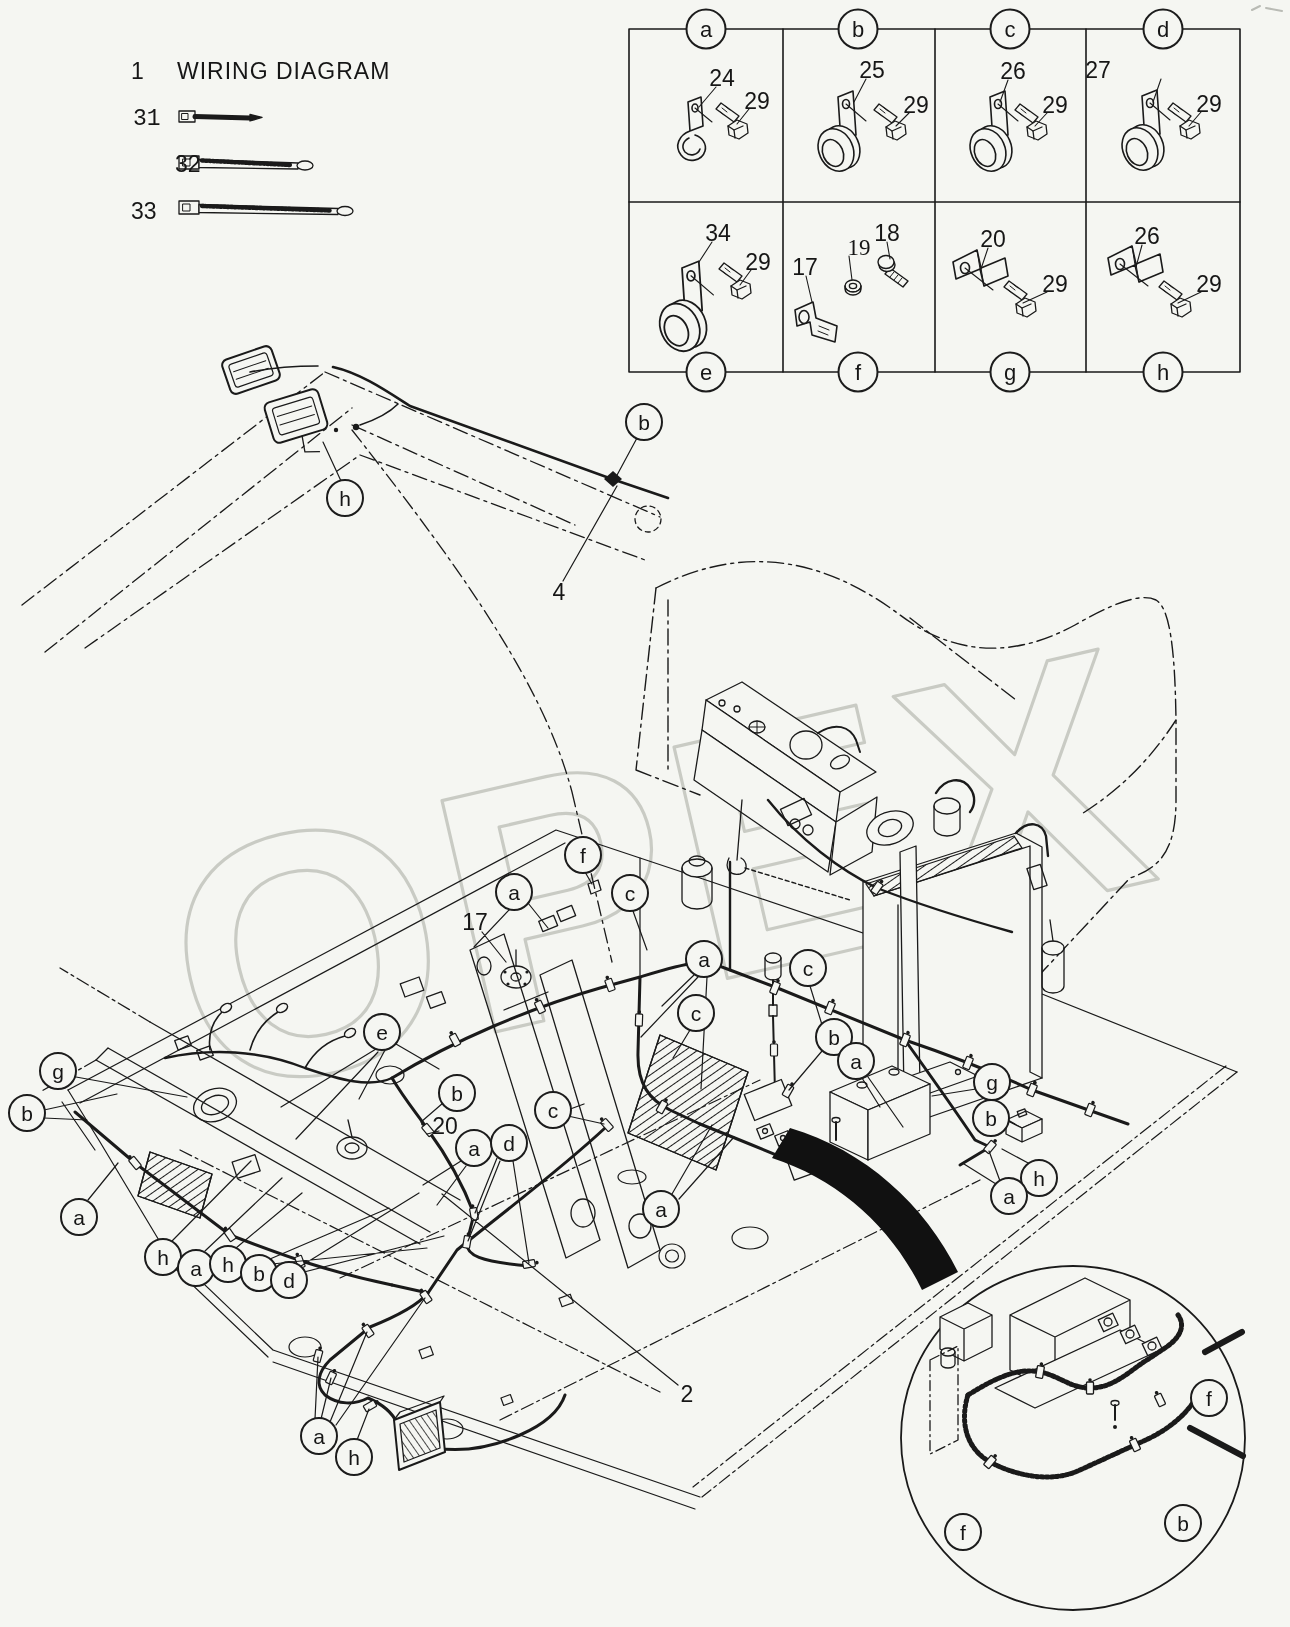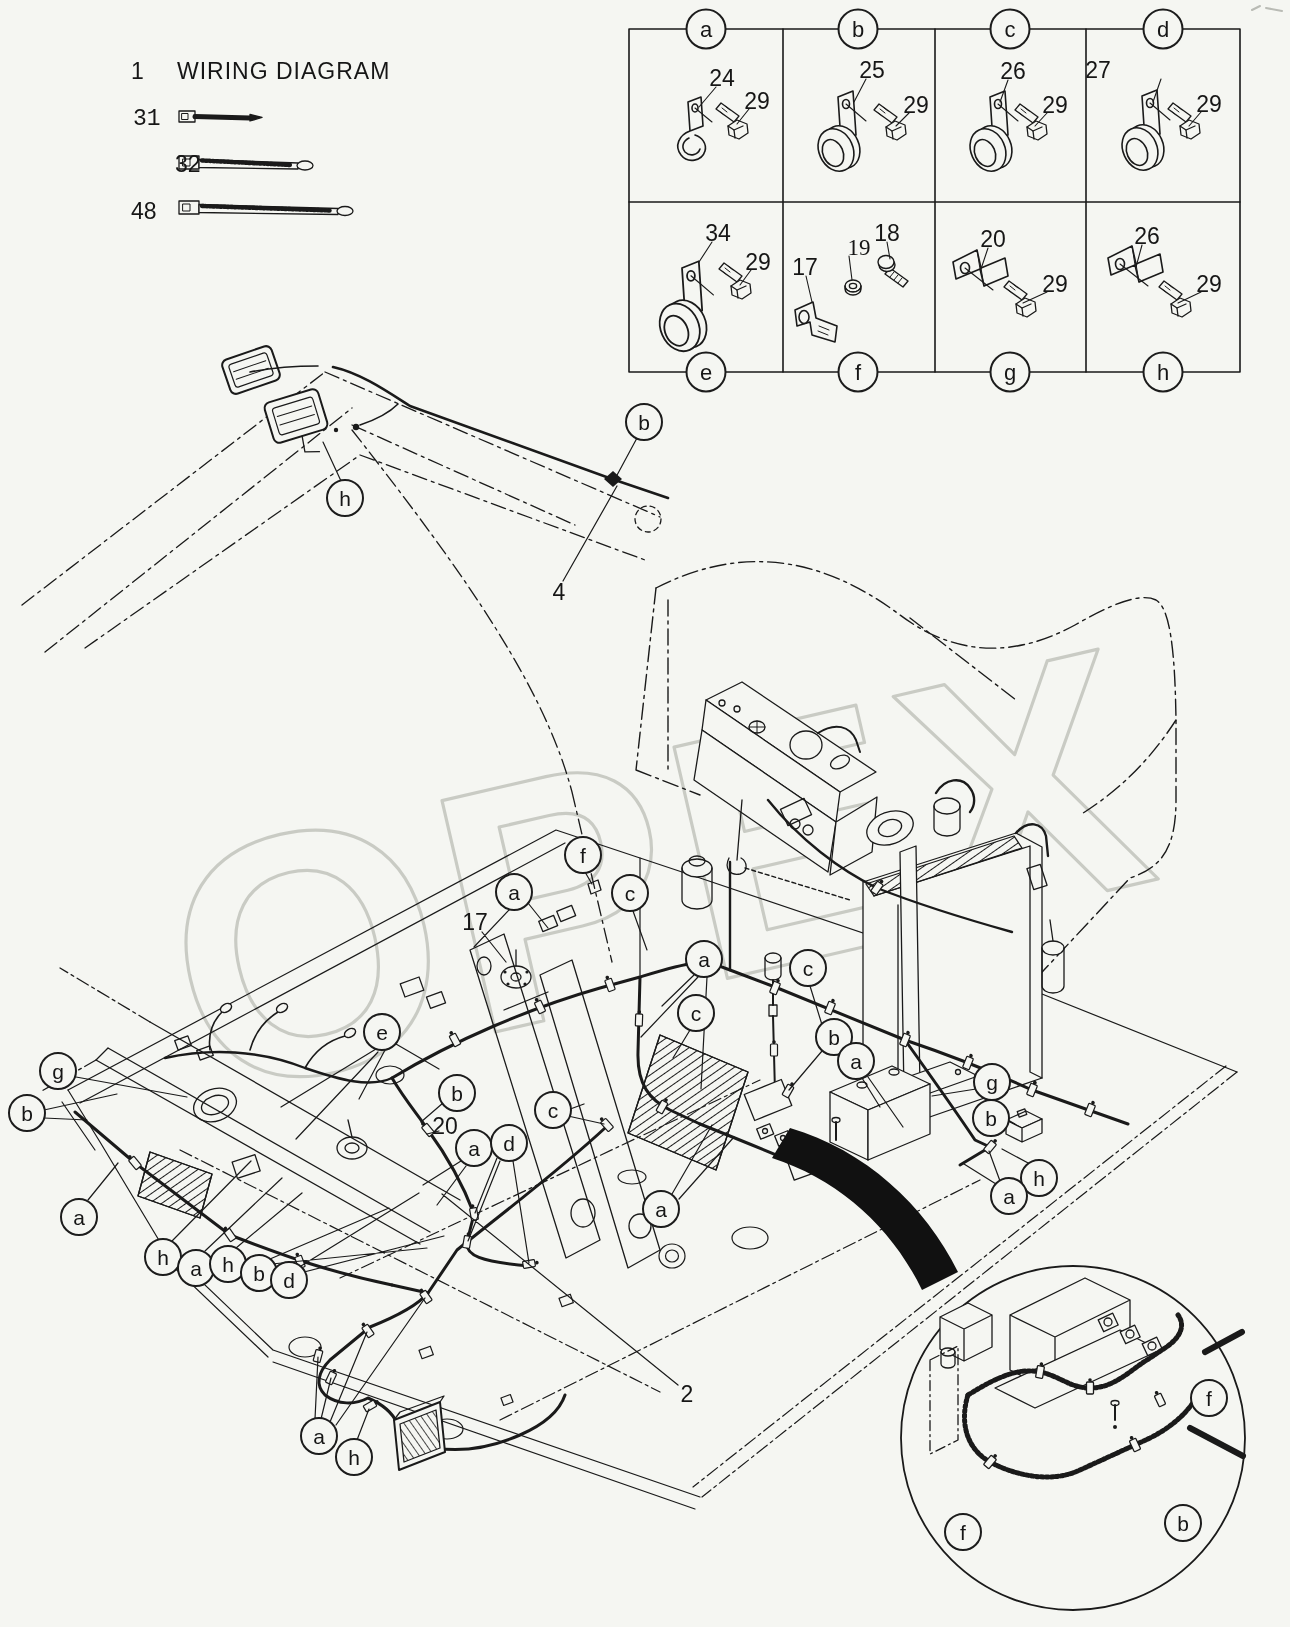--- a/index.html
+++ b/index.html
@@ -409,21 +409,21 @@
     <ellipse cx="1115" cy="1403" rx="4" ry="2.5"></ellipse>
     <circle cx="1115" cy="1427" r="2" fill="#1a1a1a" stroke="none"></circle>
   </g>
 </svg>
 
 <div class="txt" style="left:131px;top:60px;">1</div>
 <div class="txt title" style="left:177px;top:60px;">WIRING DIAGRAM</div>
 
 <div class="txt" style="left:133px;top:108px;font-family:Liberation Mono, monospace;">31</div>
 <div class="txt" style="left:131px;top:153px;margin-left:44px;">32</div>
-<div class="txt" style="left:131px;top:200px;">48</div>
+<div class="txt" style="left:131px;top:200px;">33</div>
 
 <div class="gco" style="left:706px;top:29px;">a</div>
 <div class="gco" style="left:858px;top:29px;">b</div>
 <div class="gco" style="left:1010px;top:29px;">c</div>
 <div class="gco" style="left:1163px;top:29px;">d</div>
 <div class="gco" style="left:706px;top:372px;">e</div>
 <div class="gco" style="left:858px;top:372px;">f</div>
 <div class="gco" style="left:1010px;top:372px;">g</div>
 <div class="gco" style="left:1163px;top:372px;">h</div>
 

